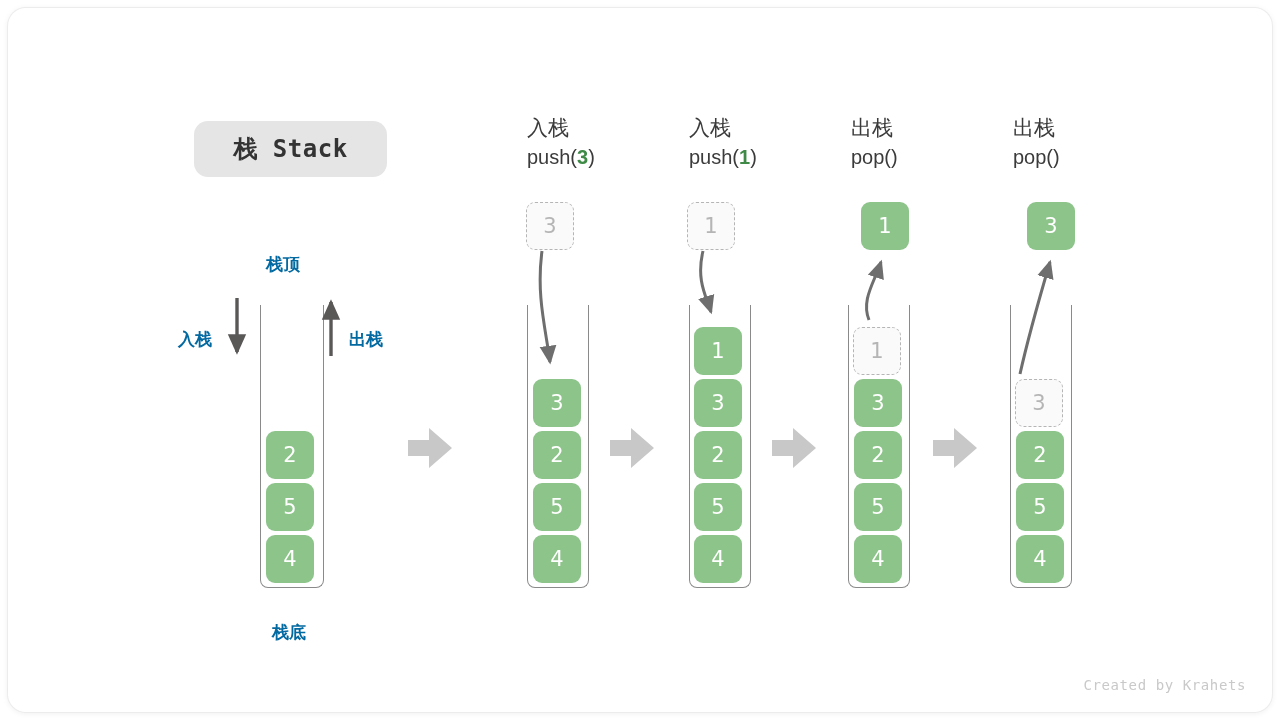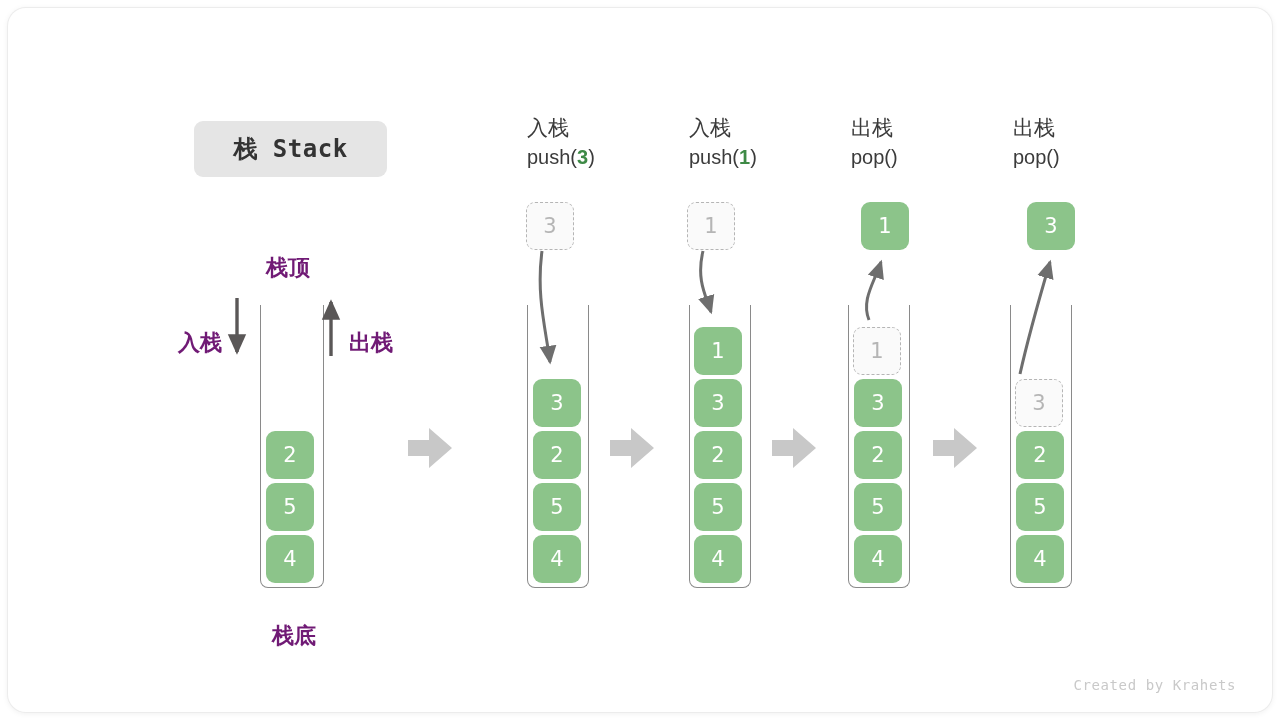--- a/index.html
+++ b/index.html
@@ -26,40 +26,40 @@
   }
 
   
   #title-badge {
     position: absolute;
     left: 186px;
     top: 113px;
     width: 193px;
     height: 56px;
     background: #e5e5e5;
-    border-radius: 9px;
+    border-radius: 14px;
     display: flex;
     align-items: center;
     justify-content: center;
   }
   #title-badge .t {
     font-family: "DejaVu Sans Mono", "Liberation Mono", monospace;
     font-size: 24px;
     font-weight: bold;
     color: #333333;
     letter-spacing: 0.5px;
   }
 
   
   .cjk-bold {
     position: absolute;
     font-family: "DejaVu Sans", "Liberation Sans", sans-serif;
-    font-size: 22px;
+    font-size: 17px;
     font-weight: bold;
-    color: #701a75;
+    color: #0369a1;
     white-space: nowrap;
   }
 
   
   .col-head {
     position: absolute;
     white-space: nowrap;
   }
   .col-head .zh {
     font-family: "DejaVu Sans", "Liberation Sans", sans-serif;
@@ -119,21 +119,21 @@
     left: 0;
     top: 0;
     width: 1264px;
     height: 704px;
     pointer-events: none;
   }
 
   
   #credit {
     position: absolute;
-    right: 36px;
+    right: 26px;
     bottom: 19px;
     font-family: "DejaVu Sans Mono", "Liberation Mono", monospace;
     font-size: 14px;
     color: #c9c9c9;
     letter-spacing: 0.6px;
     white-space: nowrap;
   }
 </style>
 </head>
 <body>

